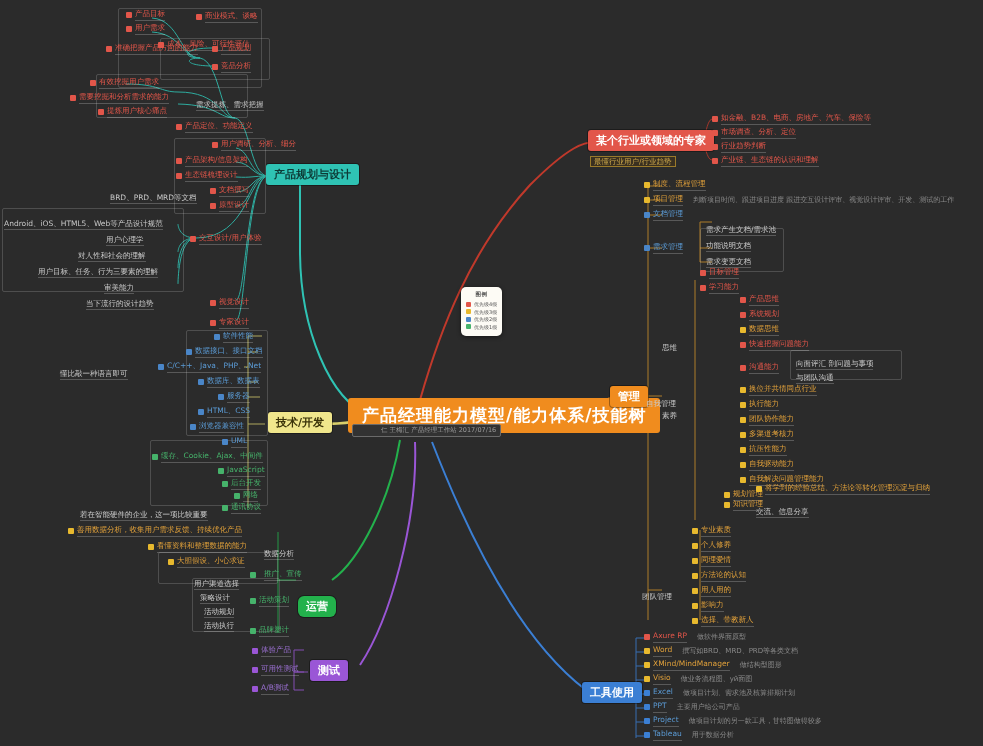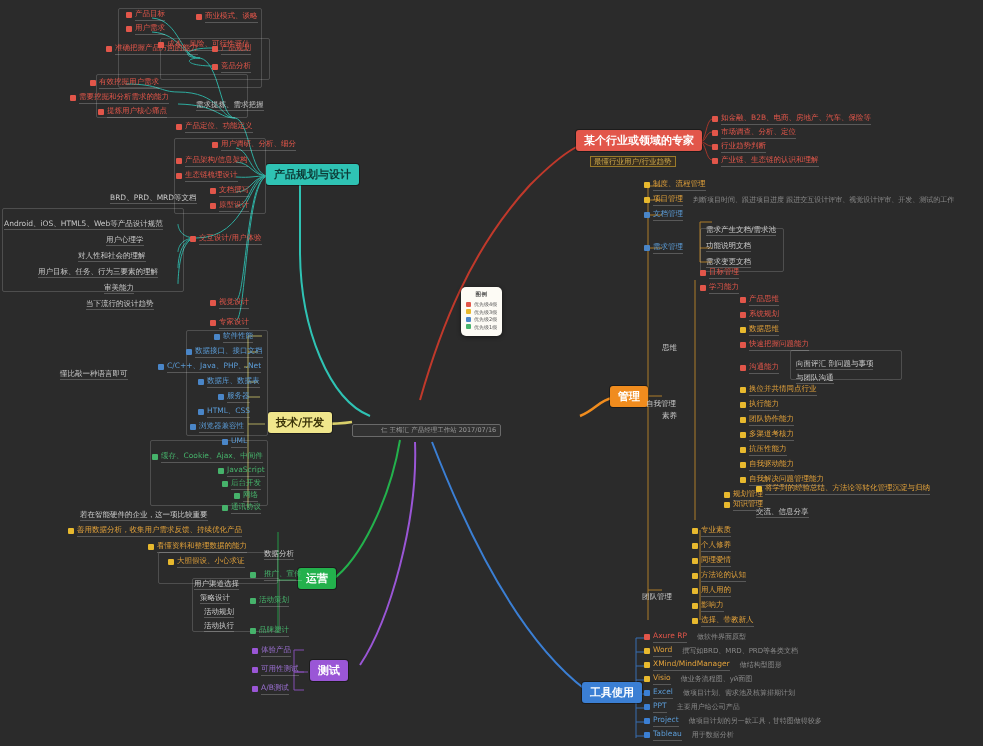--- a/index.html
+++ b/index.html
@@ -147,20 +147,21 @@
       <path d="M636,652 L646,652"></path>
       <path d="M636,666 L646,666"></path>
       <path d="M636,680 L646,680"></path>
       <path d="M636,694 L646,694"></path>
       <path d="M636,708 L646,708"></path>
       <path d="M636,722 L646,722"></path>
       <path d="M636,736 L646,736"></path>
     </g>
   </svg>
 
+  <div id="center-title" style="left:348px;top:398px;">产品经理能力模型/能力体系/技能树</div>
   <div id="center-sub" style="left:352px;top:424px;padding-left:28px;">仁 王梅汇 产品经理工作站  2017/07/16</div>
 
   <div id="legend" style="left:461px;top:287px;">
     <div class="lg-title">图例</div>
     <div class="lg-row">
       <span class="lg-sq" style="background:#e2564a"></span>
       <span class="lg-tx">优先级4级</span>
     </div>
     <div class="lg-row">
       <span class="lg-sq" style="background:#e8b92e"></span>
@@ -171,30 +172,30 @@
       <span class="lg-tx">优先级2级</span>
     </div>
     <div class="lg-row">
       <span class="lg-sq" style="background:#46b36b"></span>
       <span class="lg-tx">优先级1级</span>
     </div>
   </div>
 
   <div class="pill" style="left:266px;top:164px;background:#2fc3b4;color:#0d3b37;">产品规划与设计</div>
 
-  <div class="pill" style="left:576px;top:130px;background:#e2564a;color:#fff;">某个行业或领域的专家</div>
+  <div class="pill" style="left:588px;top:130px;background:#e2564a;color:#fff;">某个行业或领域的专家</div>
   <div class="node" style="left:590px;top:150px;">
     <span class="plain" style="border:1px solid #9a7a2a;padding:0 3px;color:#caa64a;background:#3a3020;">最懂行业用户/行业趋势</span>
   </div>
 
   <div class="pill" style="left:610px;top:386px;background:#f08c1e;color:#fff;">管理</div>
 
   <div class="pill" style="left:268px;top:412px;background:#f0e68c;color:#3a3208;">技术/开发</div>
 
-  <div class="pill" style="left:298px;top:568px;background:#23b14c;color:#fff;">运营</div>
+  <div class="pill" style="left:298px;top:596px;background:#23b14c;color:#fff;border-radius:6px;">运营</div>
 
   <div class="pill" style="left:310px;top:660px;background:#9a56d6;color:#fff;">测试</div>
 
   <div class="pill" style="left:582px;top:682px;background:#3b7fd4;color:#fff;">工具使用</div>
 
   <div class="bracket" style="left:118px;top:8px;width:142px;height:78px;"></div>
   <div class="bracket" style="left:160px;top:38px;width:108px;height:40px;"></div>
   <div class="bracket" style="left:96px;top:74px;width:150px;height:42px;"></div>
   <div class="bracket" style="left:174px;top:138px;width:90px;height:74px;"></div>
   <div class="bracket" style="left:2px;top:208px;width:180px;height:82px;"></div>

